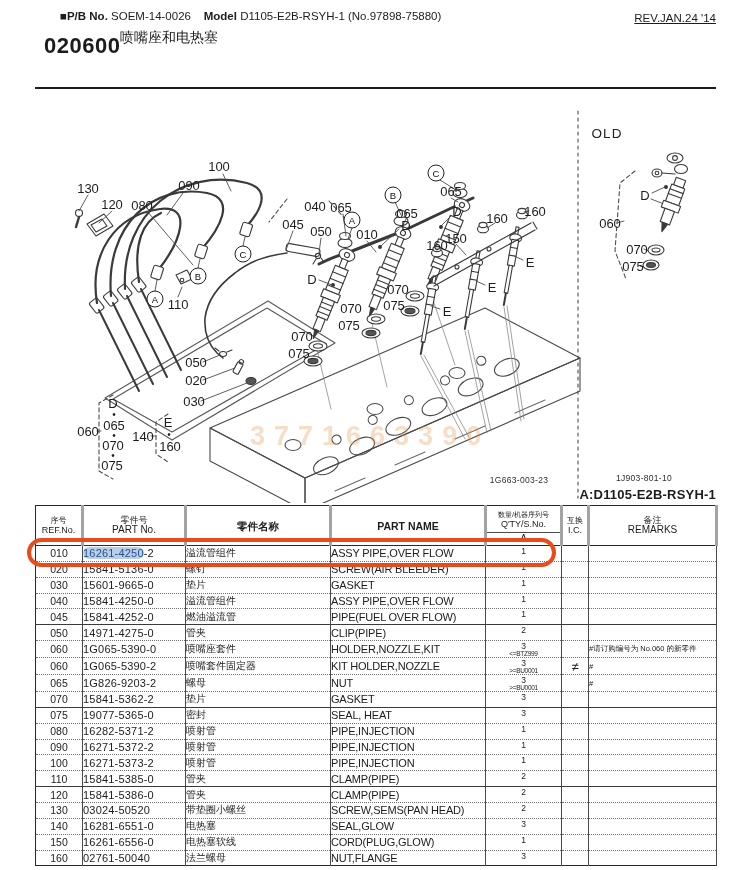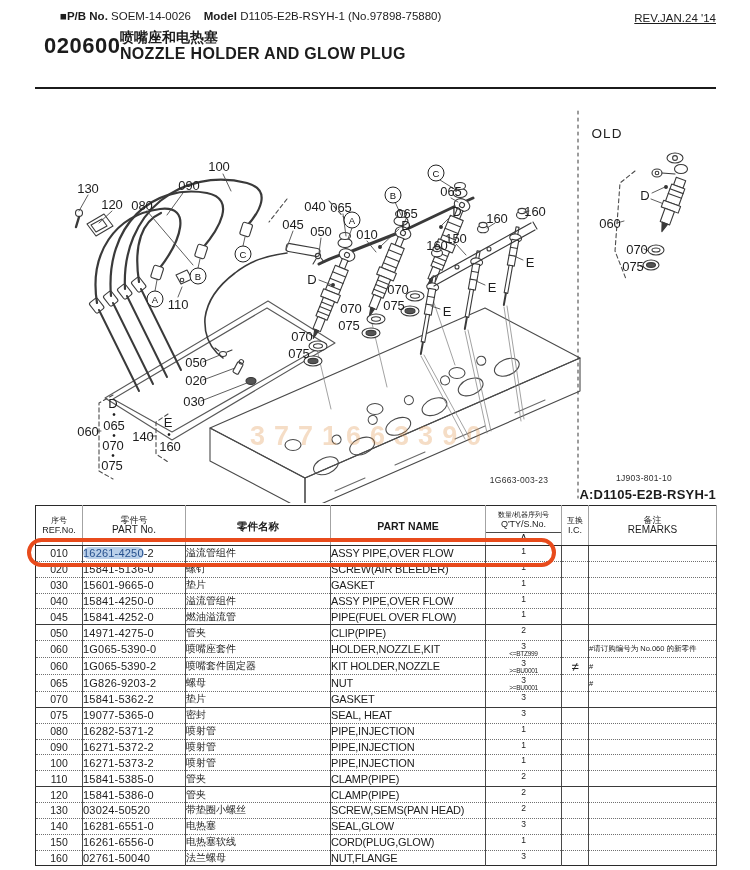--- a/index.html
+++ b/index.html
@@ -4,41 +4,41 @@
 <style>
   html,body{margin:0;padding:0;background:#ffffff;}
   body{width:750px;height:870px;position:relative;font-family:"Liberation Sans",sans-serif;color:#1c1c1c;overflow:hidden;}
   .abs{position:absolute;}
   
   .pb-line{left:36px;top:10px;font-size:11.5px;white-space:nowrap;padding-left:24px;}
   .pb-line b{font-weight:bold;}
   .rev{right:34px;top:12px;font-size:11.5px;text-decoration:underline;}
   .sec-code{left:44px;top:33px;font-size:22px;font-weight:bold;letter-spacing:.5px;}
   .titles{left:120px;top:30px;line-height:1.1;}
-  .t-cn{font-size:14px;font-weight:bold;}
+  .t-cn{font-size:14px;font-weight:normal;}
   .t-en{font-size:16px;font-weight:bold;letter-spacing:.3px;}
   .rule{left:35px;top:87px;width:681px;height:2px;background:#1b1b1b;}
   
   .diagram{left:35px;top:103px;width:680px;height:400px;}
   .diagram svg{position:absolute;left:0;top:0;}
   .callout{position:absolute;transform:translate(-50%,-50%);font-size:13px;color:#1d1d1d;white-space:nowrap;}
   .callout.small{font-size:10px;}
   .circled{position:absolute;transform:translate(-50%,-50%);width:15px;height:15px;border:1.2px solid #222;border-radius:50%;font-size:9.5px;line-height:15px;text-align:center;color:#111;background:#fff;}
   .old-label{position:absolute;transform:translate(-50%,-50%);font-size:13.5px;color:#222;letter-spacing:1px;}
   .fig-code{position:absolute;transform:translate(-50%,-50%);font-size:8.5px;color:#2e2e2e;letter-spacing:.3px;}
   .watermark{position:absolute;left:215px;top:318px;font-size:27px;font-weight:bold;color:rgba(221,144,66,.30);letter-spacing:9px;white-space:nowrap;}
   
   .applic{right:34px;top:487px;font-size:13px;font-weight:bold;letter-spacing:.2px;}
   
   .table-wrap{left:35px;top:505px;width:681px;position:absolute;}
   table.parts{border-collapse:collapse;table-layout:fixed;width:681px;border:1.6px solid #2a2a2a;}
   table.parts col.c1{width:47px;} table.parts col.c2{width:103px;} table.parts col.c3{width:145px;}
   table.parts col.c4{width:155px;} table.parts col.c5{width:76px;} table.parts col.c6{width:27px;}
   table.parts col.c7{width:128px;}
-  table.parts th{border-right:1px solid #a3a3a3;border-bottom:1.4px solid #2a2a2a;padding:0;font-weight:normal;vertical-align:middle;}
+  table.parts th{border-right:3px solid #a3a3a3;border-bottom:1.4px solid #2a2a2a;padding:0;font-weight:normal;vertical-align:middle;}
   table.parts td{border-right:1px solid #4a4a4a;border-bottom:1px dotted #707070;padding:0;overflow:hidden;white-space:nowrap;}
   table.parts tr.group-end td{border-bottom:1px solid #3a3a3a;}
   table.parts tr:last-child td{border-bottom:none;}
   th .h-cn{font-size:8px;line-height:9px;}
   th .h-en{font-size:9px;line-height:10px;}
   th .h-big{font-size:10.5px;line-height:12px;font-weight:bold;}
   th.qty-h{vertical-align:top;}
   .qty-top{height:26px;border-bottom:1px solid #4a4a4a;display:flex;flex-direction:column;justify-content:center;}
   .qty-a{height:12px;font-size:10px;line-height:12px;}
   tbody tr{height:15.85px;}
@@ -58,21 +58,20 @@
 <body>
 
 <div class="abs pb-line">
   <b>■</b><b>P/B No.</b>&nbsp;<span>SOEM-14-0026</span>&nbsp;&nbsp;&nbsp;&nbsp;<b>Model</b>&nbsp;<span>D1105-E2B-RSYH-1 (No.97898-75880)</span>
 </div>
 <div class="abs rev">REV.JAN.24 '14</div>
 
 <div class="abs sec-code">020600</div>
 <div class="abs titles">
   <div class="t-cn">喷嘴座和电热塞</div>
-  <div class="t-en">NOZZLE HOLDER AND GLOW PLUG</div>
 </div>
 <div class="abs rule"></div>
 
 <div class="abs diagram">
   <svg width="680" height="400" viewBox="0 0 680 400" fill="none" stroke="#3a3a3a" stroke-width="1.1" stroke-linecap="round" stroke-linejoin="round">
 
     <g stroke="#585858">
       <path d="M70,295 L233,198 L300,240 L137,337 Z"></path>
       <path d="M78,296 L232,205 L291,241 L137,329 Z"></path>
     </g>

